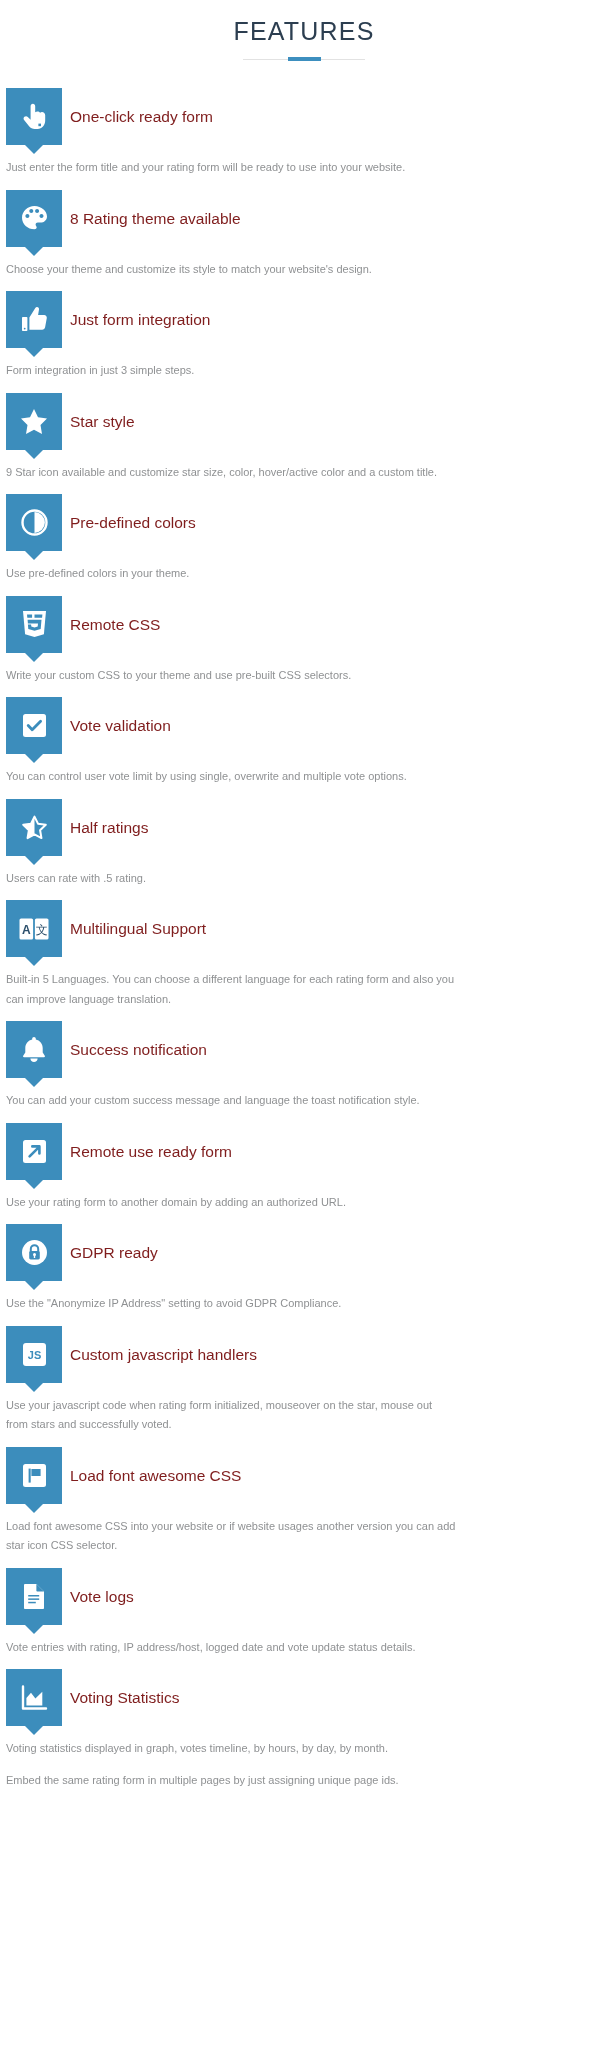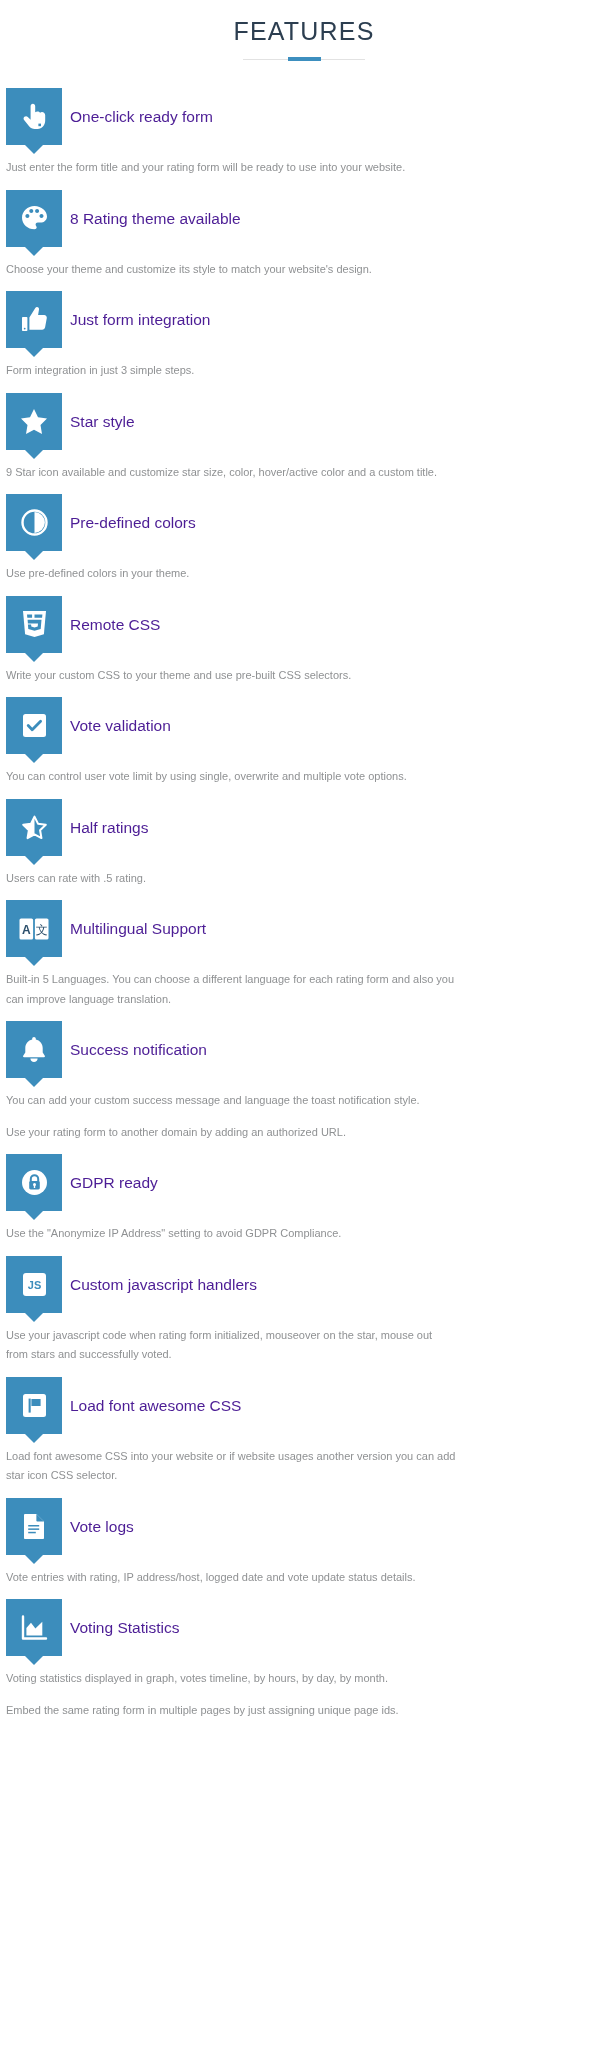--- a/index.html
+++ b/index.html
@@ -89,21 +89,21 @@
     width: 0;
     height: 0;
     border-left: 9px solid transparent;
     border-right: 9px solid transparent;
     border-top: 9px solid #3c8dbc;
   }
   .badge svg {
     display: block;
   }
   .feature-title {
-    color: #4c1d95;
+    color: #7f1d1d;
     font-size: 15.5px;
     font-weight: 400;
     line-height: 20px;
     padding-left: 8px;
     padding-top: 19px;
     margin: 0;
     white-space: nowrap;
   }
   .feature-desc {
     color: #8f9193;
@@ -243,20 +243,29 @@
             <svg width="24" height="27" viewBox="0 0 24 27">
               <path fill="#ffffff" d="M12 1c1 0 1.8.8 1.8 1.8v.7c4 .8 6.9 4.3 6.9 8.4v4.5l2.1 3.4c.4.6 0 1.5-.8 1.5H2c-.8 0-1.2-.9-.8-1.5l2.1-3.4v-4.5c0-4.1 2.9-7.6 6.9-8.4v-.7C10.2 1.8 11 1 12 1z"></path>
               <path fill="#ffffff" d="M8.4 22.5h7.2c0 2-1.6 3.5-3.6 3.5s-3.6-1.5-3.6-3.5z"></path>
             </svg>
           </div>
           <h3 class="feature-title">Success notification</h3>
         </div>
         <p class="feature-desc">You can add your custom success message and language the toast notification style.</p>
       </div>
       <div class="feature">
+        <div class="feature-head">
+          <div class="badge">
+            <svg width="25" height="25" viewBox="0 0 25 25">
+              <rect x="1" y="1" width="23" height="23" rx="2.5" fill="#ffffff"></rect>
+              <path fill="none" stroke="#3c8dbc" stroke-width="2.6" stroke-linecap="round" stroke-linejoin="round" d="M7.6 17.4L17.2 7.8M10.3 7.4h7.1v7.1"></path>
+            </svg>
+          </div>
+          <h3 class="feature-title">Remote use ready form</h3>
+        </div>
         <p class="feature-desc">Use your rating form to another domain by adding an authorized URL.</p>
       </div>
       <div class="feature">
         <div class="feature-head">
           <div class="badge">
             <svg width="27" height="27" viewBox="0 0 27 27">
               <circle cx="13.5" cy="13.5" r="12.5" fill="#ffffff"></circle>
               <path fill="none" stroke="#3c8dbc" stroke-width="2" d="M9.8 12.2V9.9a3.7 3.7 0 0 1 7.4 0v2.3"></path>
               <rect x="8.2" y="12.1" width="10.6" height="8.4" rx="1.4" fill="#3c8dbc"></rect>
               <circle cx="13.5" cy="15.6" r="1.5" fill="#ffffff"></circle>

